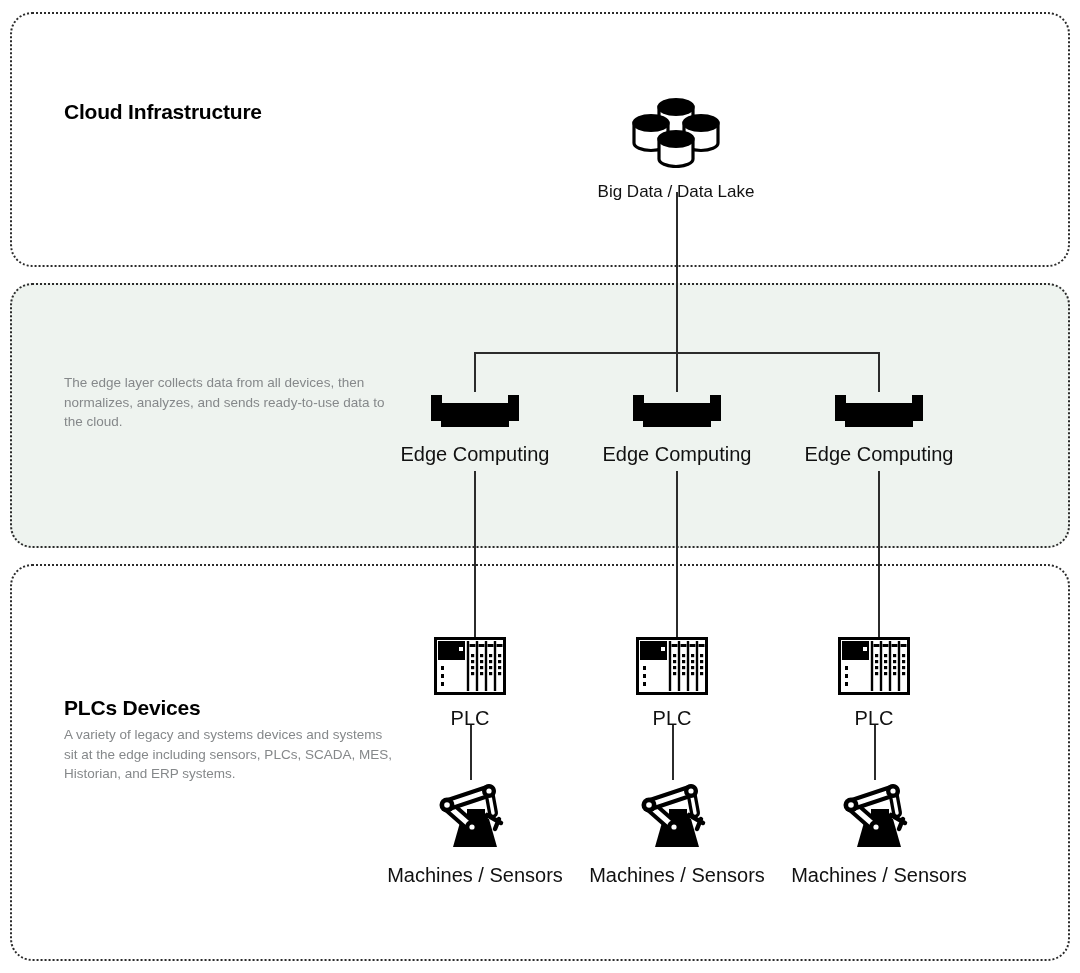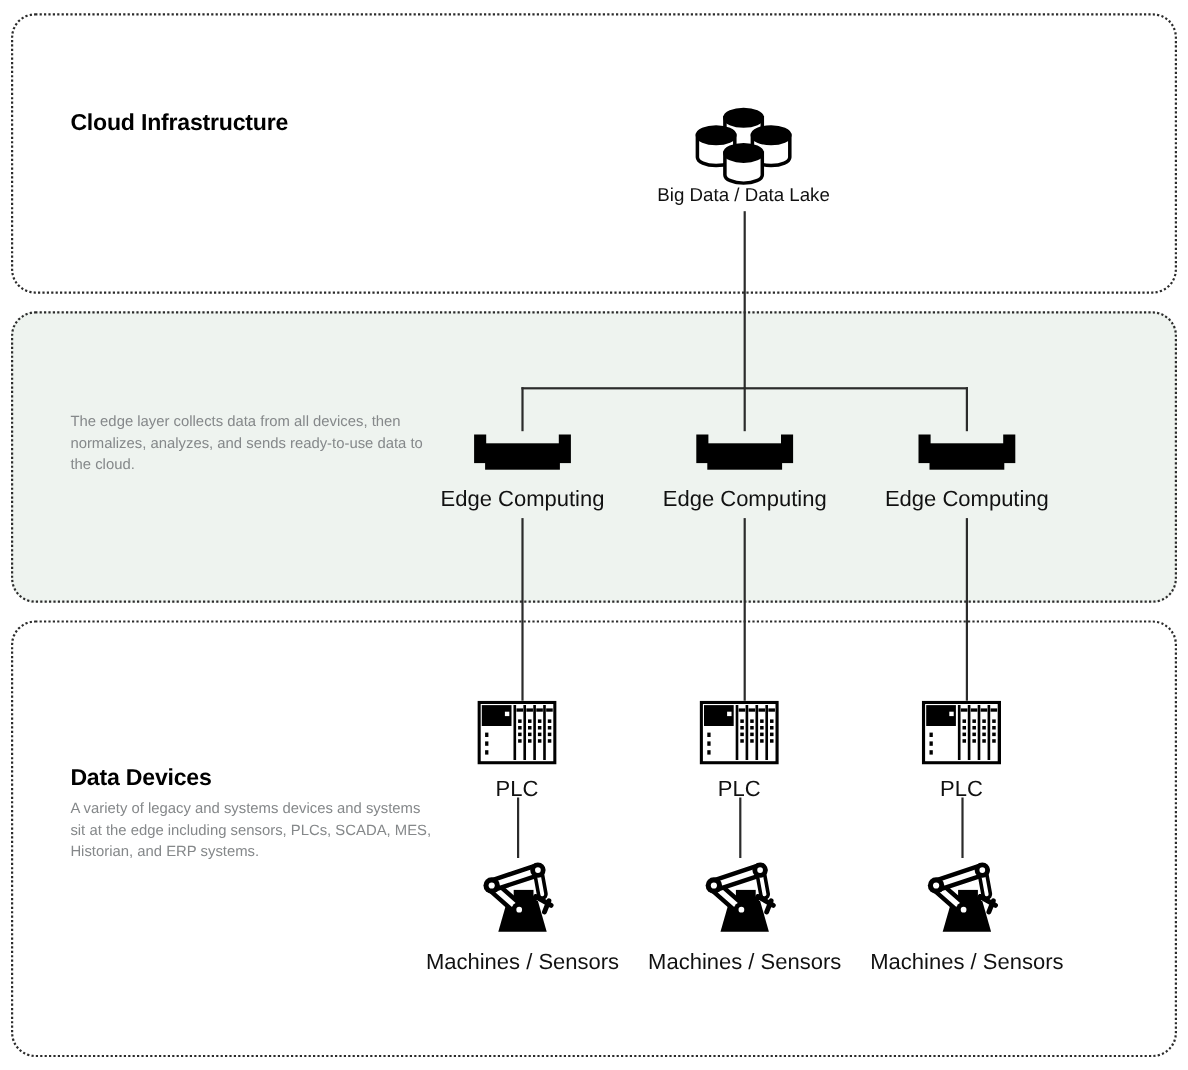--- a/index.html
+++ b/index.html
@@ -120,21 +120,21 @@
 
   <div id="text-cloud" class="section-text">
     <h2 class="section-title">Cloud Infrastructure</h2>
   </div>
 
   <div id="text-edge" class="section-text">
     <p class="section-desc">The edge layer collects data from all devices, then normalizes, analyzes, and sends ready-to-use data to the cloud.</p>
   </div>
 
   <div id="text-devices" class="section-text">
-    <h2 class="section-title">Data Devices</h2>
+    <h2 class="section-title">PLCs Devices</h2>
     <p class="section-desc">A variety of legacy and systems devices and systems sit at the edge including sensors, PLCs, SCADA, MES, Historian, and ERP systems.</p>
   </div>
 
   <div class="node" style="left:566px; top:88px; width:220px;">
     <div class="icon-wrap" style="height:80px;">
       <svg width="96" height="78" viewBox="0 0 96 78" aria-hidden="true">
 
         <g>
           <path d="M31 17 v20 a17 7.5 0 0 0 34 0 v-20 z" fill="#ffffff" stroke="#000000" stroke-width="3.2"></path>
           <ellipse cx="48" cy="17" rx="17" ry="7.5" fill="#000000" stroke="#000000" stroke-width="3.2"></ellipse>
@@ -149,21 +149,21 @@
           <path d="M56 33 v20 a17 7.5 0 0 0 34 0 v-20 z" fill="#ffffff" stroke="#000000" stroke-width="3.2"></path>
           <ellipse cx="73" cy="33" rx="17" ry="7.5" fill="#000000" stroke="#000000" stroke-width="3.2"></ellipse>
         </g>
 
         <g>
           <path d="M31 49 v20 a17 7.5 0 0 0 34 0 v-20 z" fill="#ffffff" stroke="#000000" stroke-width="3.2"></path>
           <ellipse cx="48" cy="49" rx="17" ry="7.5" fill="#000000" stroke="#000000" stroke-width="3.2"></ellipse>
         </g>
       </svg>
     </div>
-    <div class="node-label big" style="">Big Data / Data Lake</div>
+    <div class="node-label big" style="margin-top:14px;">Big Data / Data Lake</div>
   </div>
 
   <div class="node" style="left:375px; top:392px; width:200px;">
     <div class="icon-wrap" style="height:38px;">
       <svg width="96" height="38" viewBox="0 0 96 38" aria-hidden="true">
         <rect x="4" y="3" width="11" height="26" fill="#000000"></rect>
         <rect x="81" y="3" width="11" height="26" fill="#000000"></rect>
         <rect x="14" y="11" width="68" height="24" fill="#000000"></rect>
       </svg>
     </div>

